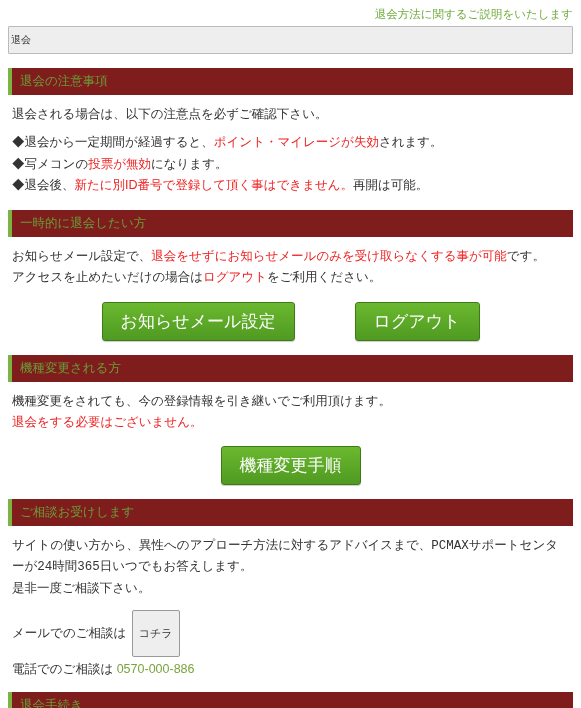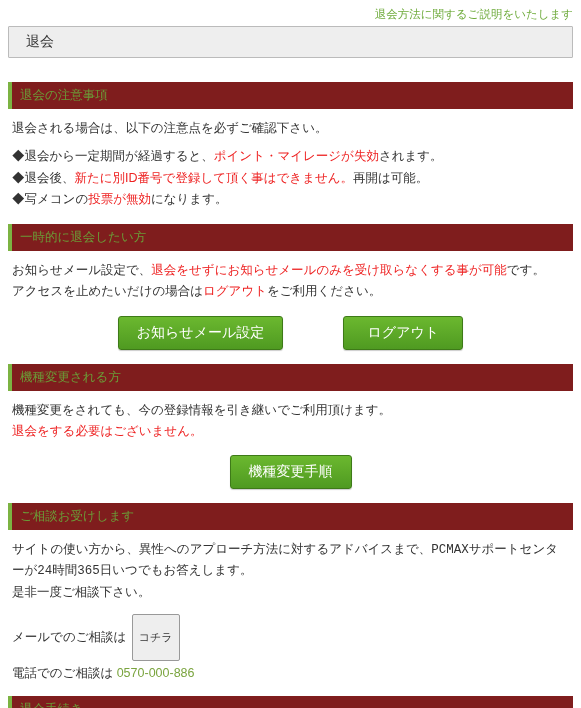--- a/index.html
+++ b/index.html
@@ -8,24 +8,24 @@
     font-size: 12.5px;
     color: #333;
     width: 581px;
     background: #fff;
   }
   .page { padding: 5px 8px 40px 8px; position: relative; }
   .intro { color:#6eab3b; font-size:11.5px; margin:2px 0 4px 2px;text-align:right; }
   .title-bar {
     background:#eee;
     border:1px solid #bbb;
-    padding:6px 17px;
-    font-size:14px;
+    padding:6px 2px;
+    font-size:10px;
     color:#333;
-    margin-bottom:24px;
+    margin-bottom:14px;
     border-radius:1px;
   }
   .sect-hdr {
     background:#7f1d1d;
     border-left:4px solid #7cb342;
     padding:5px 8px;
     font-size:12.5px;
     color:#6b9b37;
     margin:14px 0 10px 0;
   }
@@ -36,21 +36,21 @@
   .btn-row.two { display:flex; justify-content:center; gap:60px; }
   .gbtn {
     display:inline-block;
     min-width:120px;
     padding:7px 18px;
     background:linear-gradient(#6bb82f,#4f9a21);
     color:#fff;
     border:1px solid #3e7a18;
     border-radius:3px;
     text-align:center;
-    font-size:14px;
+    font-size:17px;
     cursor:pointer;
     box-shadow:0 1px 1px rgba(0,0,0,.2);
   }
   .kochira {
     display:inline-block;
     background:#eee;
     border:1px solid #999;
     padding:15px 6px;
     font-size:11px;
     color:#333;
@@ -69,24 +69,24 @@
 <div class="intro">退会方法に関するご説明をいたします</div>
 <div class="title-bar">退会</div>
 
 <div class="sect-hdr">退会の注意事項</div>
 <div class="para">退会される場合は、以下の注意点を必ずご確認下さい。</div>
 <div class="bullets">
   <div>
     <span>◆退会から一定期間が経過すると、</span><span class="red">ポイント・マイレージが失効</span><span>されます。</span>
   </div>
   <div>
-    <span>◆退会後、</span><span class="red">新たに別ID番号で登録して頂く事はできません。</span><span>再開は可能。</span>
+    <span>◆写メコンの</span><span class="red">投票が無効</span><span>になります。</span>
   </div>
   <div>
-    <span>◆写メコンの</span><span class="red">投票が無効</span><span>になります。</span>
+    <span>◆退会後、</span><span class="red">新たに別ID番号で登録して頂く事はできません。</span><span>再開は可能。</span>
   </div>
 </div>
 
 <div class="sect-hdr">一時的に退会したい方</div>
 <div class="para">
   <span>お知らせメール設定で、</span><span class="red">退会をせずにお知らせメールのみを受け取らなくする事が可能</span><span>です。</span><br>
   <span>アクセスを止めたいだけの場合は</span><span class="red">ログアウト</span><span>をご利用ください。</span>
 </div>
 <div class="btn-row two">
   <div class="gbtn">お知らせメール設定</div>

